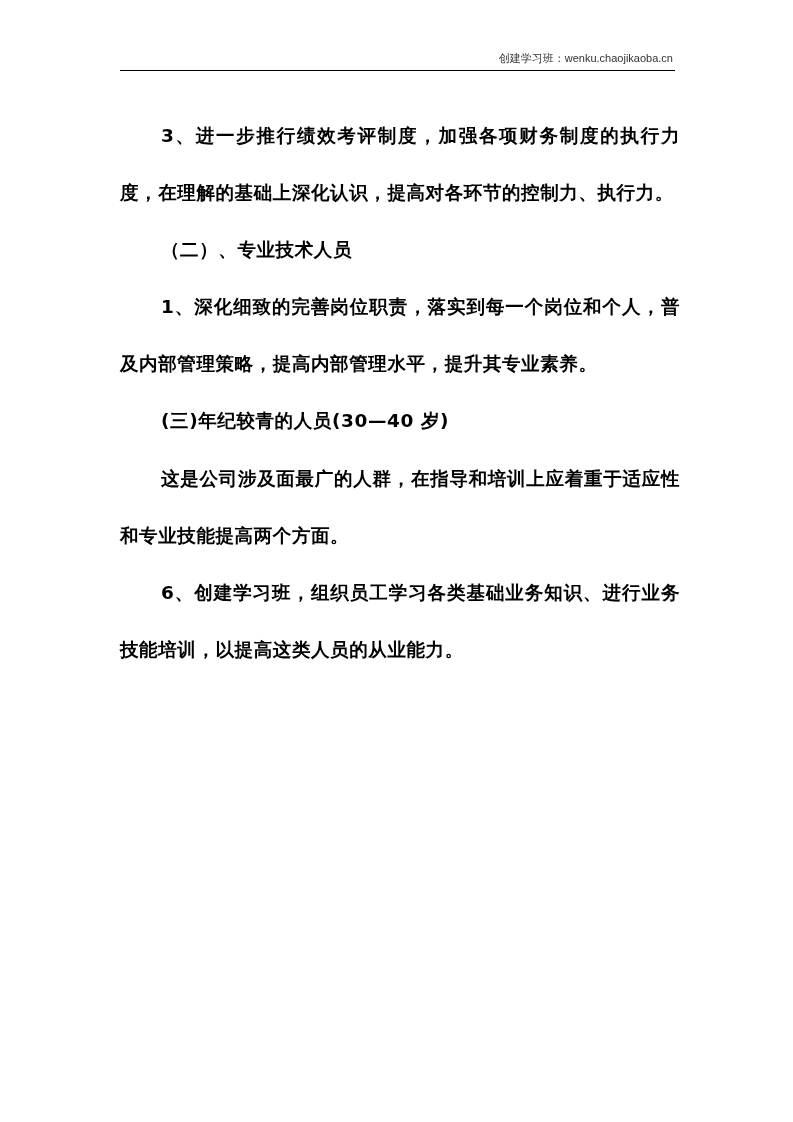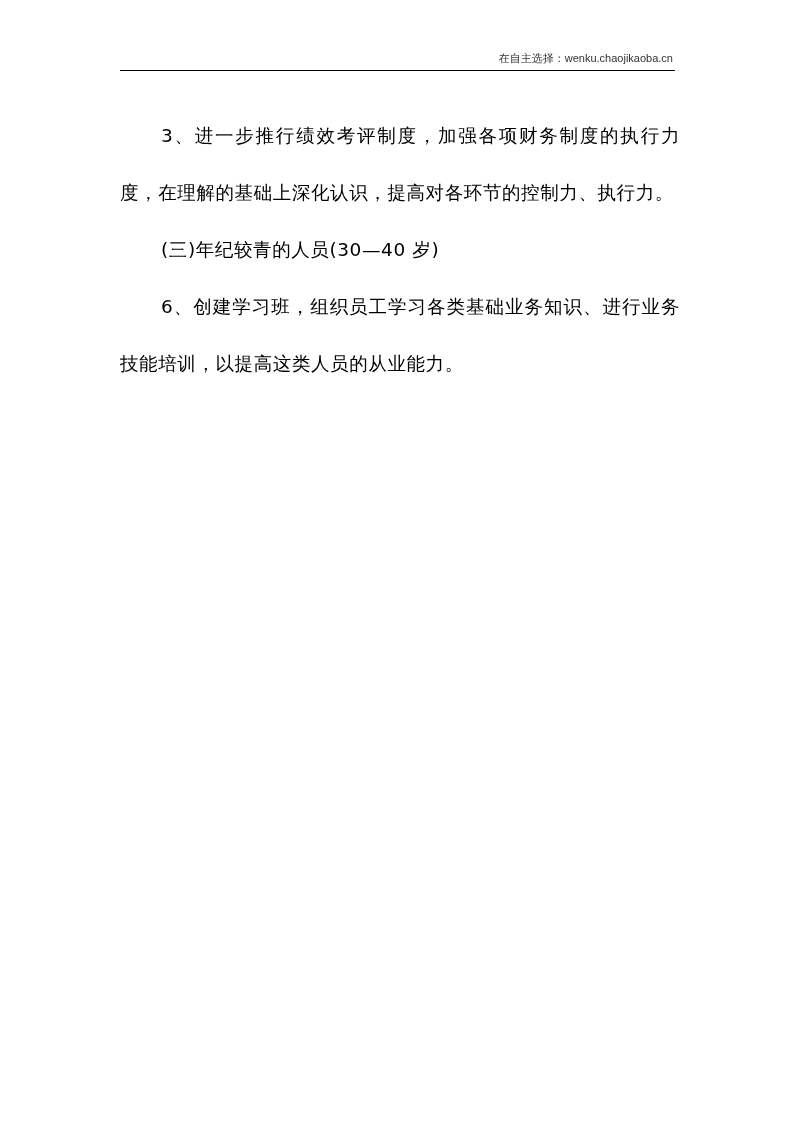--- a/index.html
+++ b/index.html
@@ -33,37 +33,41 @@
       white-space: nowrap;
     }
     .header-text .brand {
       font-family: "DejaVu Serif", serif;
     }
     .content {
       position: absolute;
       left: 120px;
       top: 107px;
       width: 560px;
+      font-weight: bold;
     }
     .para {
       margin: 0;
       font-size: 18.5px;
       line-height: 57.1px;
       letter-spacing: 0.6px;
       text-align: justify;
       word-break: break-all;
     }
     .para.indent {
       text-indent: 41px;
     }
   </style>
 </head>
 <body>
 
 <div class="page-header">
-  <span class="header-text"><span class="brand">在自主选择：</span><span>wenku.chaojikaoba.cn</span></span>
+  <span class="header-text"><span class="brand">创建学习班：</span><span>wenku.chaojikaoba.cn</span></span>
 </div>
 
 <div class="content">
   <p class="para indent">3、进一步推行绩效考评制度，加强各项财务制度的执行力度，在理解的基础上深化认识，提高对各环节的控制力、执行力。</p>
+  <p class="para indent">（二）、专业技术人员</p>
+  <p class="para indent">1、深化细致的完善岗位职责，落实到每一个岗位和个人，普及内部管理策略，提高内部管理水平，提升其专业素养。</p>
   <p class="para indent">(三)年纪较青的人员(30—40 岁)</p>
+  <p class="para indent">这是公司涉及面最广的人群，在指导和培训上应着重于适应性和专业技能提高两个方面。</p>
   <p class="para indent">6、创建学习班，组织员工学习各类基础业务知识、进行业务技能培训，以提高这类人员的从业能力。</p>
 </div>
 
 </body></html>

